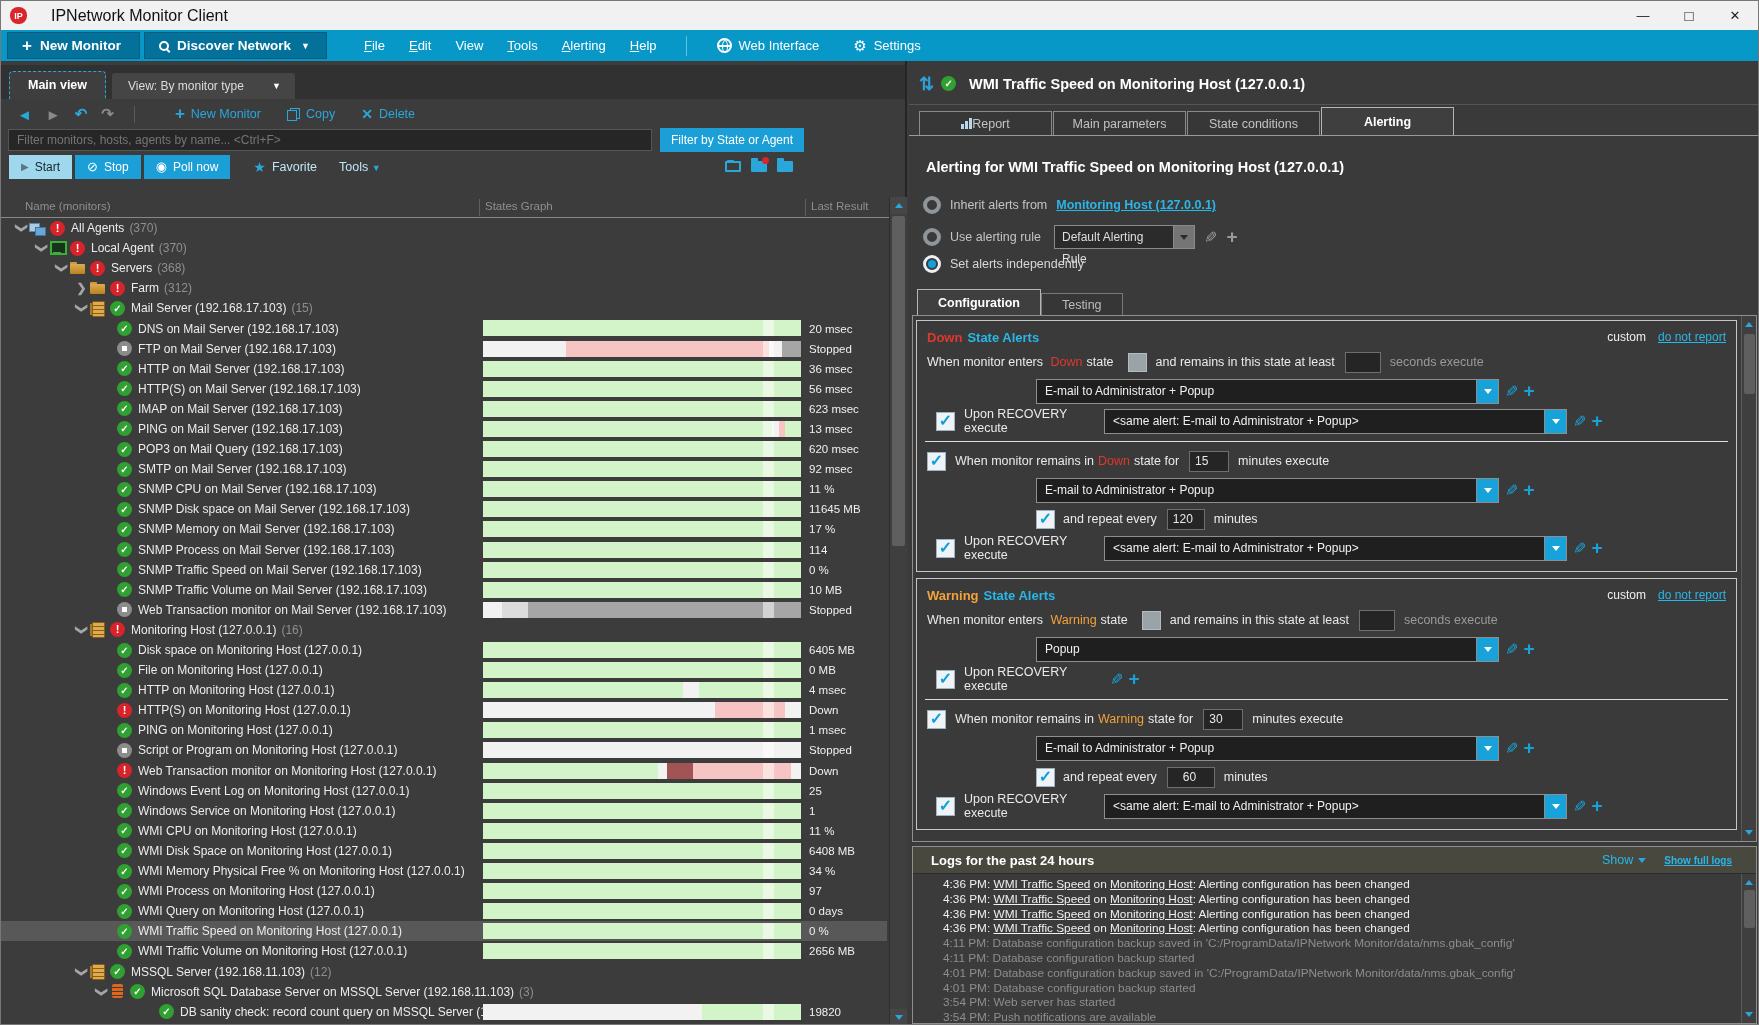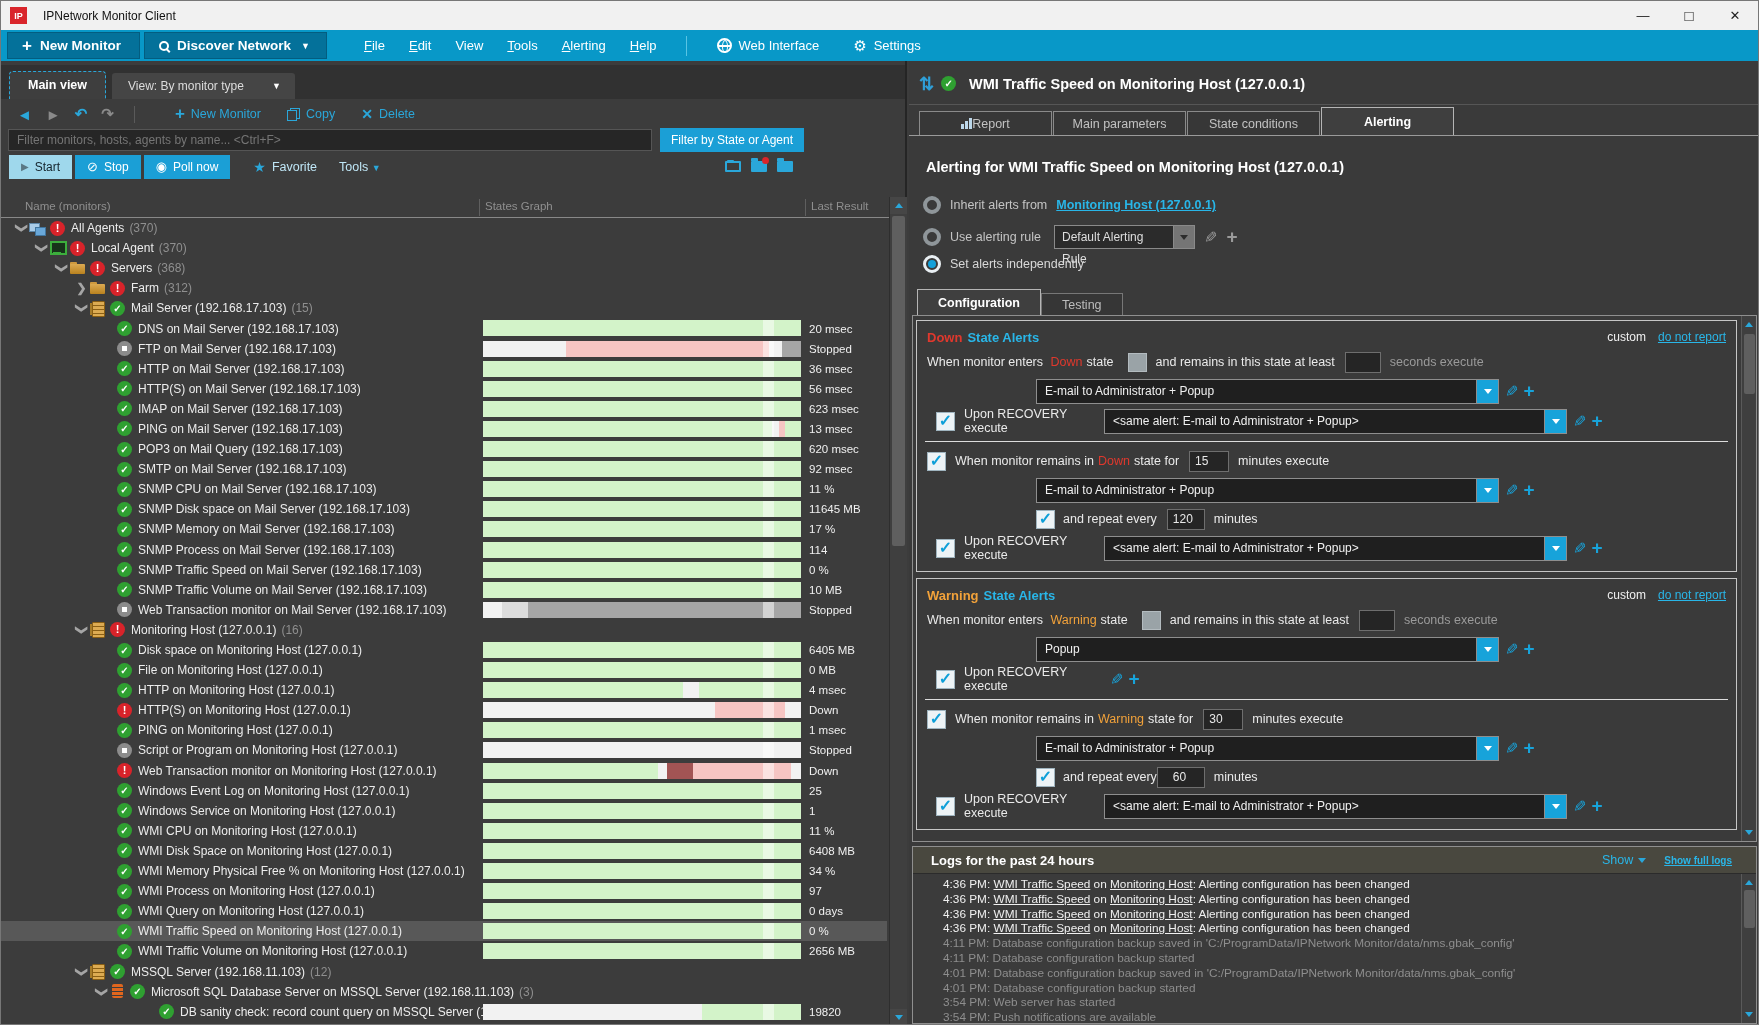--- a/index.html
+++ b/index.html
@@ -1,21 +1,21 @@
 <!DOCTYPE html>
 <html><head>
 <meta charset="utf-8">
 <style>
 *{box-sizing:border-box;margin:0;padding:0}
 body{font-family:"Liberation Sans",sans-serif;background:#222}
 .screen{position:relative;width:1759px;height:1025px;background:#3c3c3c;overflow:hidden;border:1px solid #777;font-family:"Liberation Sans",sans-serif}
 
 .titlebar{position:absolute;left:0;top:0;width:100%;height:29px;background:#f1f1f1;display:flex;align-items:center}
-.logo{width:17px;height:17px;background:#d9252b;border-radius:0;color:#fff;font-size:9px;font-weight:bold;margin-left:9px;display:flex;align-items:center;justify-content:center}
-.wtitle{font-size:12px;color:#111;margin-left:16px}
+.logo{width:17px;height:17px;background:#d9252b;border-radius:8px;color:#fff;font-size:9px;font-weight:bold;margin-left:9px;display:flex;align-items:center;justify-content:center}
+.wtitle{font-size:16px;color:#111;margin-left:24px}
 .wctrls{margin-left:auto;display:flex;height:100%}
 .wbtn{width:46px;height:100%;display:flex;align-items:center;justify-content:center;color:#222;font-size:13px}
 
 .bluebar{position:absolute;left:0;top:29px;width:100%;height:31px;background:#0898c8;display:flex;align-items:center}
 .bb-btn{height:27px;margin:0 2px;padding:0 14px;background:#04719a;border:1px solid #035d80;display:flex;align-items:center;gap:8px;color:#fff;font-size:13.5px;font-weight:bold}
 .bb-plus{font-size:17px;font-weight:bold}
 .ic-mag{width:10px;height:10px;border:2px solid #fff;border-radius:50%;position:relative;flex:none}
 .ic-mag::after{content:"";position:absolute;width:2px;height:5px;background:#fff;right:-2px;bottom:-4px;transform:rotate(-45deg)}
 .bb-caret{font-size:9px;margin-left:2px}
 .menubar{display:flex;align-items:center;margin-left:24px;gap:2px}
@@ -800,21 +800,21 @@
                 <span class="cbtn">
                   <span class="tri-dn white"></span>
                 </span>
               </span>
               <span class="icon-pencil cy-ic" style="margin-left: 6px;">✎</span>
               <span class="icon-plus cy-ic" style="margin-left: 5px;">+</span>
             </div>
             <div class="ap-row" style="padding-left: 119px;">
               <span class="cb on">✓</span>
               <span style="margin-left: 8px;">and repeat every</span>
-              <input class="tinput" value="60" style="width: 48px;  padding-left: 15px;">
+              <input class="tinput" value="60" style="width: 48px; margin-left: 10px; padding-left: 15px;">
               <span style="margin-left: 9px;">minutes</span>
             </div>
             <div class="ap-row" style="padding-left: 19px; height: 30px;">
               <span class="cb on">✓</span>
               <span style="margin: 0px 10px 0px 9px; width: 130px;">Upon RECOVERY execute</span>
               <span class="combo">
                 <span class="cfield">&lt;same alert: E-mail to Administrator + Popup&gt;</span>
                 <span class="cbtn">
                   <span class="tri-dn white"></span>
                 </span>

